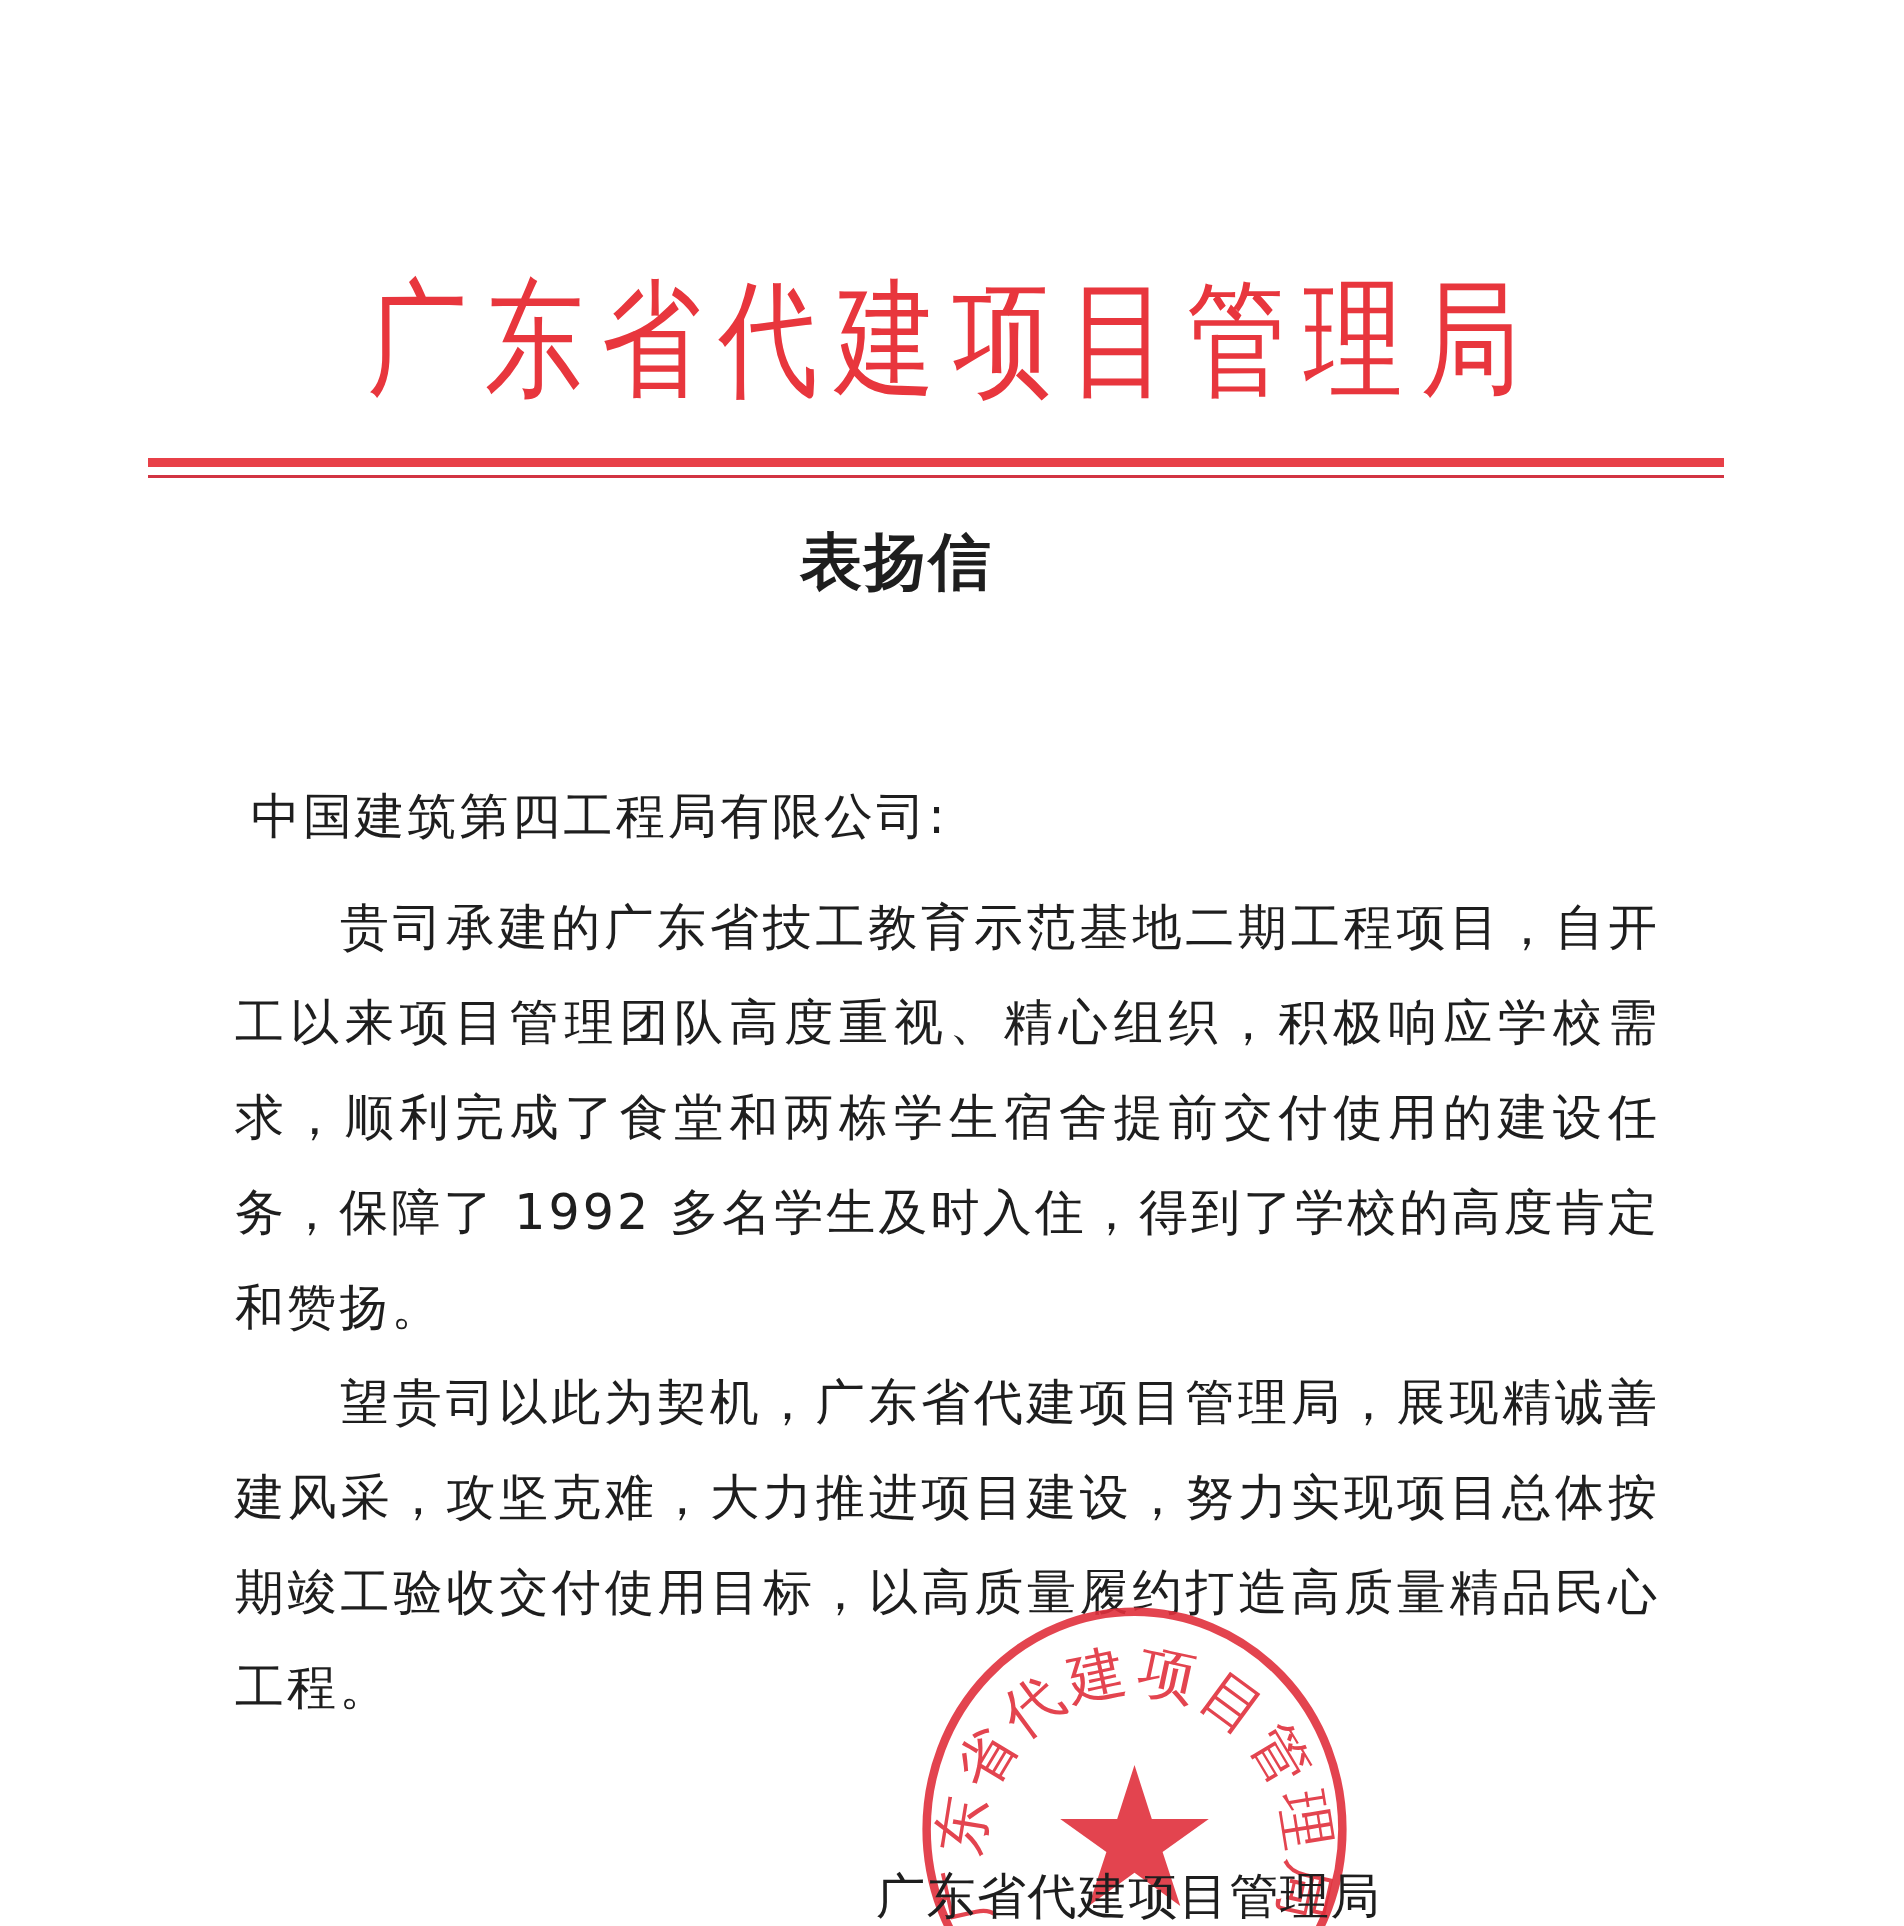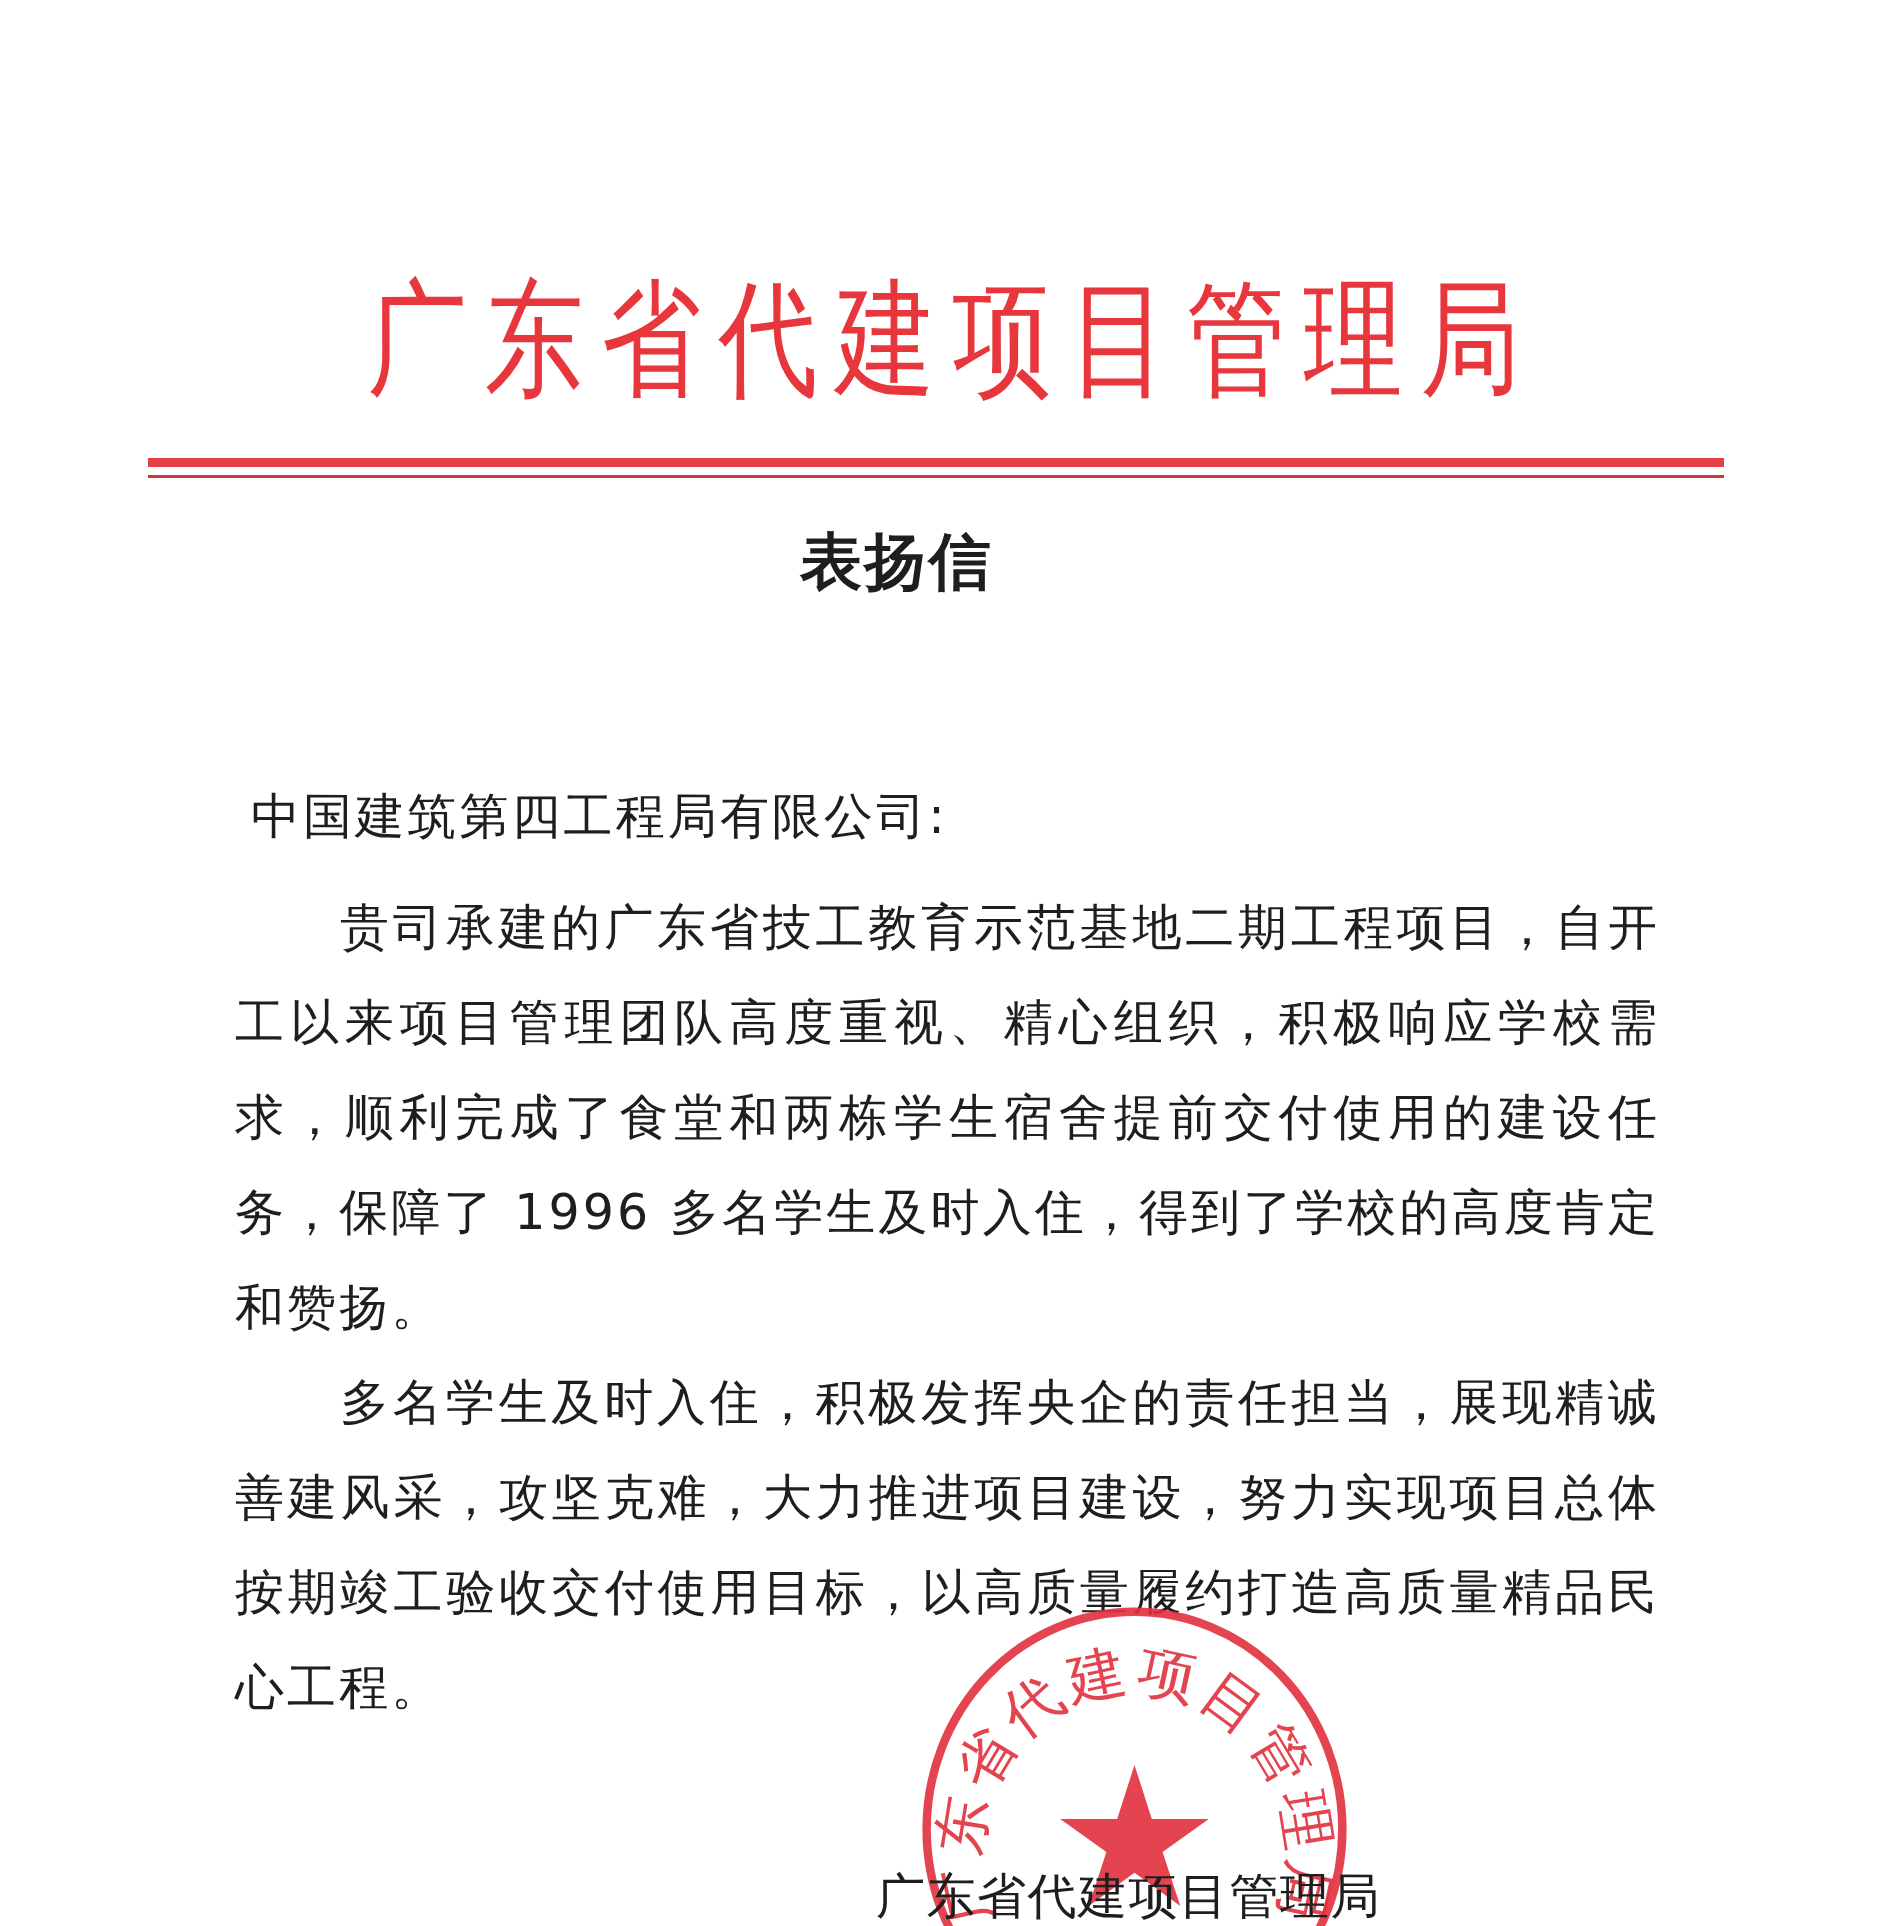--- a/index.html
+++ b/index.html
@@ -35,22 +35,22 @@
 <body>
 
 <div class="masthead">广东省代建项目管理局</div>
 <div class="rule rule-top-thick"></div>
 <div class="rule rule-top-thin"></div>
 
 <div class="doc-title">表扬信</div>
 
 <div class="body-text">
   <p class="salutation">中国建筑第四工程局有限公司:</p>
-  <p class="para">贵司承建的广东省技工教育示范基地二期工程项目，自开工以来项目管理团队高度重视、精心组织，积极响应学校需求，顺利完成了食堂和两栋学生宿舍提前交付使用的建设任务，保障了 1996 多名学生及时入住，得到了学校的高度肯定和赞扬。</p>
-  <p class="para">多名学生及时入住，积极发挥央企的责任担当，展现精诚善建风采，攻坚克难，大力推进项目建设，努力实现项目总体按期竣工验收交付使用目标，以高质量履约打造高质量精品民心工程。</p>
+  <p class="para">贵司承建的广东省技工教育示范基地二期工程项目，自开工以来项目管理团队高度重视、精心组织，积极响应学校需求，顺利完成了食堂和两栋学生宿舍提前交付使用的建设任务，保障了 1992 多名学生及时入住，得到了学校的高度肯定和赞扬。</p>
+  <p class="para">望贵司以此为契机，广东省代建项目管理局，展现精诚善建风采，攻坚克难，大力推进项目建设，努力实现项目总体按期竣工验收交付使用目标，以高质量履约打造高质量精品民心工程。</p>
 </div>
 
 <svg class="seal" viewBox="0 0 1130 1175">
   <defs>
     <path id="sealArc" d="M 200 820 A 400 420 0 1 1 930 820" fill="none"></path>
   </defs>
   <ellipse cx="565" cy="587" rx="540" ry="565" fill="none" stroke="#e0303c" stroke-width="22" opacity="0.9"></ellipse>
   <text font-family="DejaVu Sans, sans-serif" font-size="150" fill="#e0303c" opacity="0.9" letter-spacing="14">
     <textPath href="#sealArc" startOffset="50%" text-anchor="middle">广东省代建项目管理局</textPath>
   </text>

